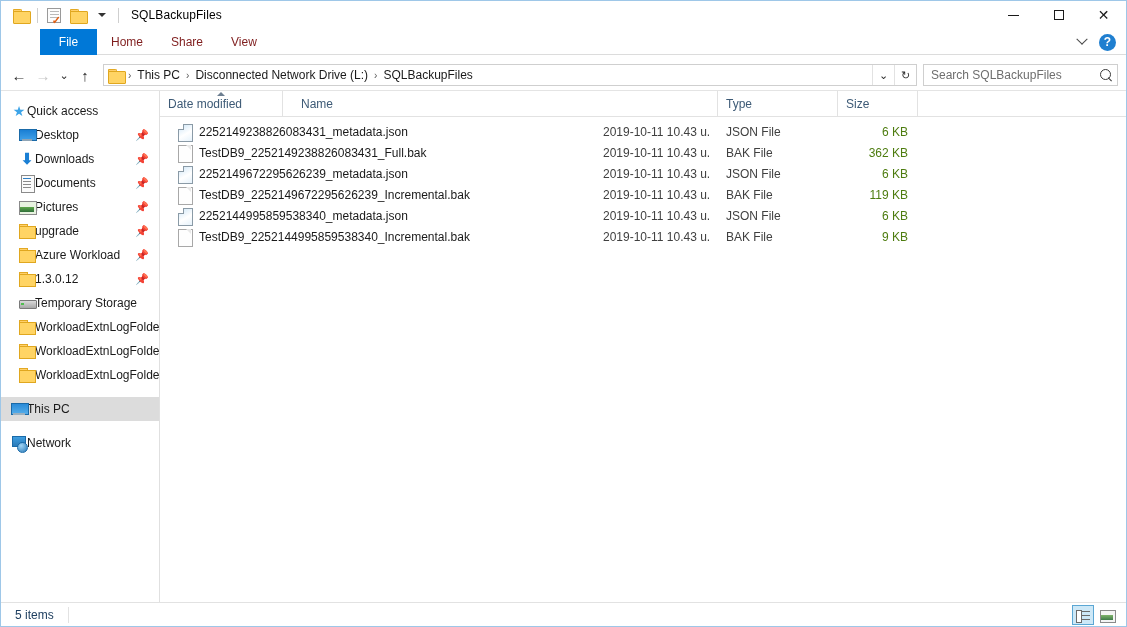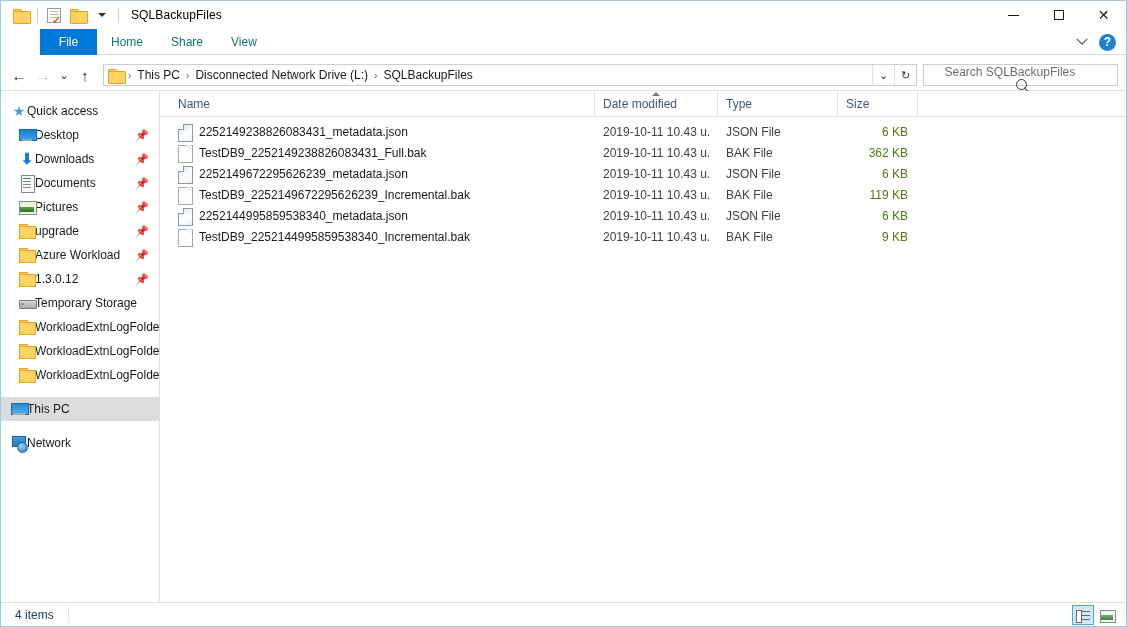--- a/index.html
+++ b/index.html
@@ -81,21 +81,21 @@
   .ribbon {
     height: 26px; min-height: 26px;
     display: flex; align-items: stretch;
     background: #ffffff;
     border-bottom: 1px solid #dcdcdc;
     position: relative;
     margin-left: 39px;
   }
   .tab {
     display: flex; align-items: center; justify-content: center;
-    font-size: 12px; color: #0f766e; padding: 0 14px;
+    font-size: 12px; color: #7f1d1d; padding: 0 14px;
     height: 26px;
   }
   .tab-file {
     background: #0078d7; color: #ffffff; min-width: 57px;
   }
   .ribbon-right {
     position: absolute; right: 4px; top: 0; height: 26px;
     display: flex; align-items: center; gap: 6px;
   }
   .ribbon-chev {
@@ -146,21 +146,21 @@
     display: flex; align-items: center;
   }
   .crumb-tool {
     width: 22px; height: 20px; display: flex; align-items: center;
     justify-content: center; font-size: 11px; color: #2b2b2b;
     border-left: 1px solid #e2e2e2;
   }
   .searchbox {
     width: 195px; height: 22px; border: 1px solid #cfcfcf;
     margin-left: 6px; display: flex; align-items: center;
-    background: #fff; padding: 0 4px 0 7px; flex-direction: column;
+    background: #fff; padding: 0 4px 0 7px;
   }
   .searchbox input {
     flex: 1; border: none; outline: none; font-size: 12px;
     color: #1a1a1a; font-family: "Liberation Sans", sans-serif;
     background: transparent;
   }
   .searchbox input::placeholder { color: #6e6e6e; opacity: 1; }
   .search-ico {
     width: 13px; height: 13px; position: relative; flex: none;
   }
@@ -491,26 +491,26 @@
       </div>
       <div class="gap"></div>
       <div class="nav-item root">
         <span class="ic ic-net"></span>
         <span class="nav-label">Network</span>
       </div>
     </div>
 
     <div class="listpane">
       <div class="colheader">
-        <div class="col col-name">
-          <span>Name</span>
-        </div>
         <div class="col col-date">
           <span class="sort-caret"></span>
           <span>Date modified</span>
+        </div>
+        <div class="col col-name">
+          <span>Name</span>
         </div>
         <div class="col col-type">
           <span>Type</span>
         </div>
         <div class="col col-size">
           <span>Size</span>
         </div>
       </div>
 
       <div class="rows">
@@ -566,21 +566,21 @@
           </div>
           <div class="cell c-date">2019-10-11 10.43 u.</div>
           <div class="cell c-type">BAK File</div>
           <div class="cell c-size">9 KB</div>
         </div>
       </div>
     </div>
   </div>
 
   <div class="statusbar">
-    <span class="status-text">4 items</span>
+    <span class="status-text">5 items</span>
     <span class="status-sep"></span>
     <div class="view-toggles">
       <div class="vbtn active">
         <span class="v-details"></span>
       </div>
       <div class="vbtn">
         <span class="v-tiles"></span>
       </div>
     </div>
   </div>

